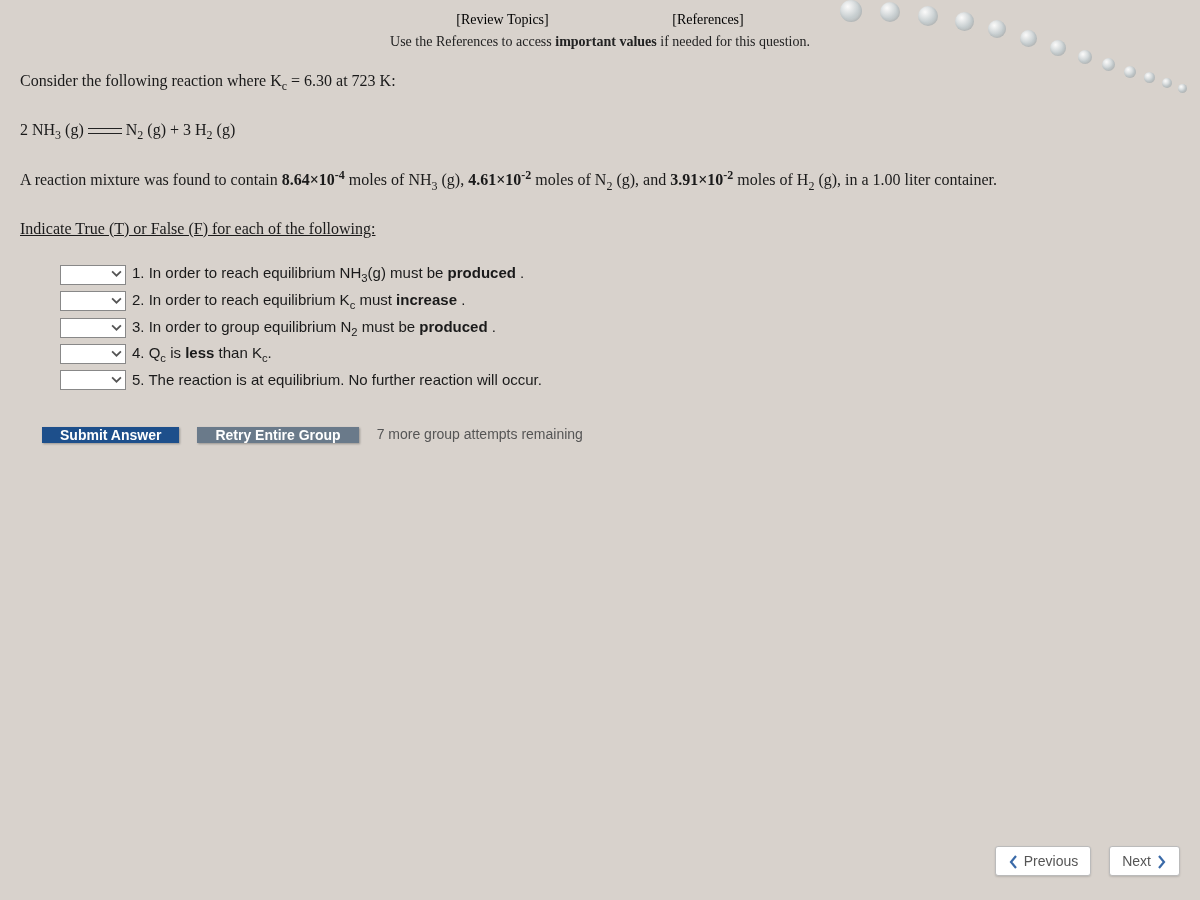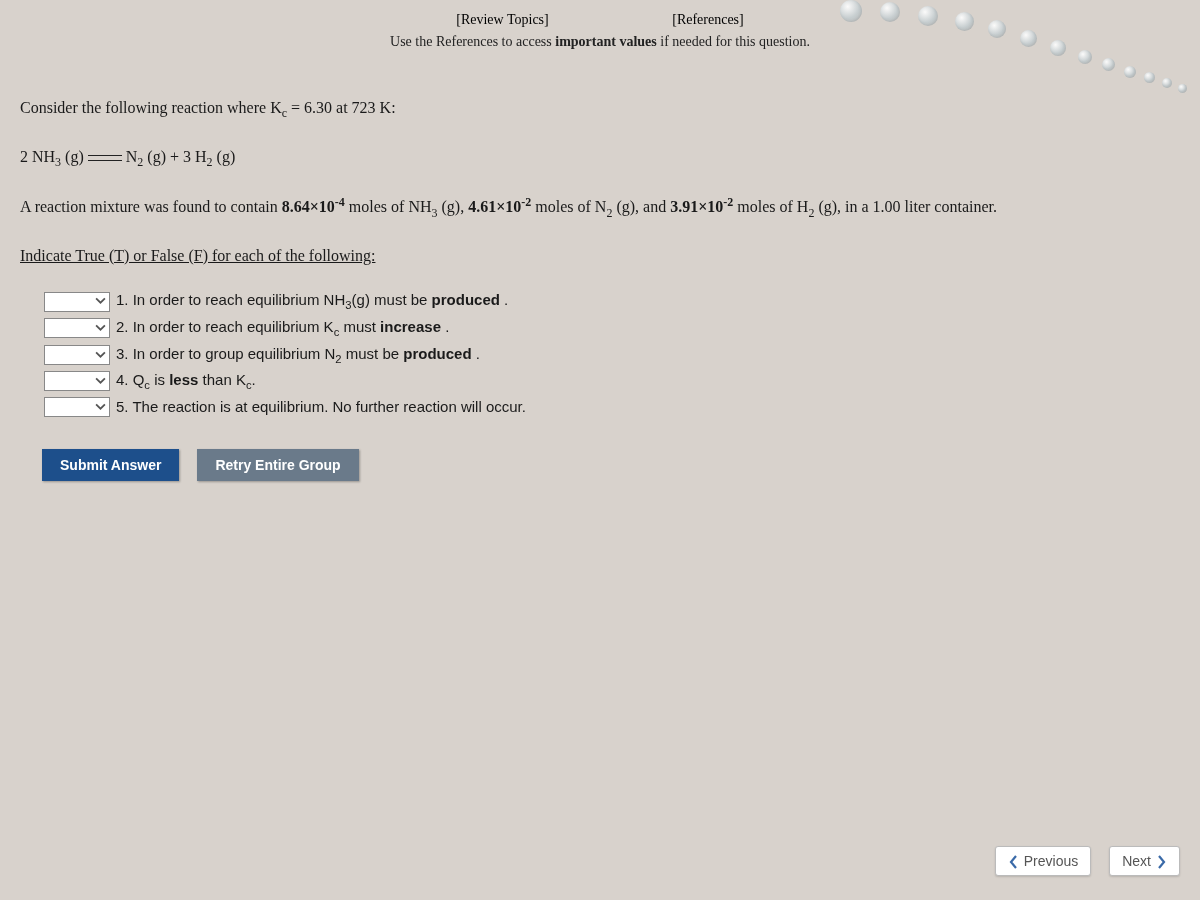--- a/index.html
+++ b/index.html
@@ -20,60 +20,60 @@
     color: #000000;
     text-decoration: none;
     margin: 0 60px;
     cursor: pointer;
   }
   .top-instruction {
     text-align: center;
     font-size: 14px;
     color: #222;
     margin-top: 6px;
-    margin-bottom: 44px;
+    margin-bottom: 17px;
   }
   .content {
     padding: 0 20px;
     font-size: 16px;
     color: #1a1a1a;
     line-height: 1.8;
   }
   .para { margin-bottom: 18px; }
   sub { font-size: 0.75em; vertical-align: sub; }
   sup { font-size: 0.75em; vertical-align: super; }
   .underline { text-decoration: underline; }
   .eq-arrow {
     display:inline-block; width:34px; height:10px; position:relative; vertical-align:middle;
   }
   .eq-arrow::before, .eq-arrow::after {
     content:""; position:absolute; left:0; right:0; height:1.1px; background:#222;
   }
   .eq-arrow::before { top:2px; }
   .eq-arrow::after { bottom:2px; }
   .statements {
-    margin: 10px 0 30px 24px;
+    margin: 10px 0 30px 40px;
     font-family: Arial, Helvetica, sans-serif;
     font-size: 15px;
     line-height: 1.65;
   }
   .row { display:flex; align-items:center; }
   .tf-select {
     width: 66px; height: 20px; background:#fff; border:1px solid #888;
     display:inline-flex; align-items:center; justify-content:flex-end;
     margin-right: 6px; padding-right:3px; cursor:pointer;
   }
   .tf-select svg { width:11px; height:11px; }
   .button-row {
     margin: 24px 0 0 22px;
     display:flex; align-items:center; gap:18px;
     font-family: Arial, Helvetica, sans-serif;
   }
   .btn {
-    padding: 8px 18px; font-size:14px; font-weight:bold; color:#fff;
+    padding: 0 18px; font-size:14px; font-weight:bold; color:#fff;
     border:none; cursor:pointer;
     box-shadow: 1px 1px 2px rgba(0,0,0,0.3);
   }
   .btn-submit { background:#1d4f8b; }
   .btn-retry { background:#6a7a8a; }
   .attempts { color:#555; font-size:14px; }
   .nav-bottom {
     position:absolute; right:20px; bottom:24px;
     display:flex; align-items:center; gap:18px;
     font-family: Arial, Helvetica, sans-serif;
@@ -188,20 +188,21 @@
       </div>
       <span>
         <span>5.</span><span> The reaction is at equilibrium. No further reaction will occur.</span>
       </span>
     </div>
   </div>
 
   <div class="button-row">
     <button class="btn btn-submit">Submit Answer</button>
     <button class="btn btn-retry">Retry Entire Group</button>
+    <span class="attempts">7 more group attempts remaining</span>
   </div>
 </div>
 
 <div class="nav-bottom">
   <div class="nav-btn">
     <span class="chev"><svg viewBox="0 0 10 14">
           <path d="M7 1 L2 7 L7 13" fill="none" stroke="#3a6aa8" stroke-width="2.2"></path>
         </svg></span>
     <span>Previous</span>
   </div>

